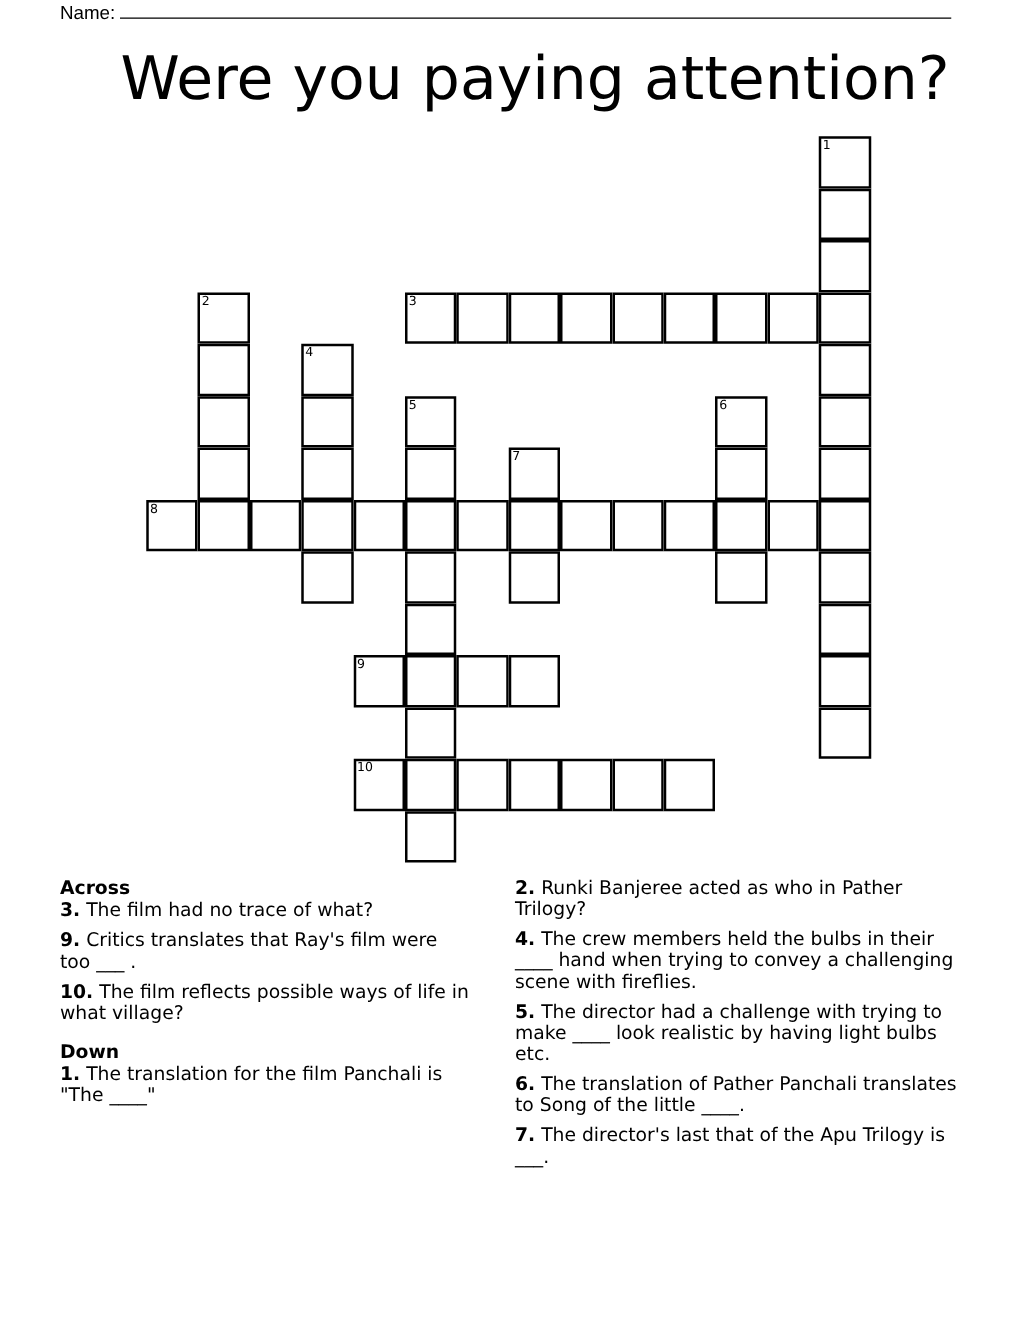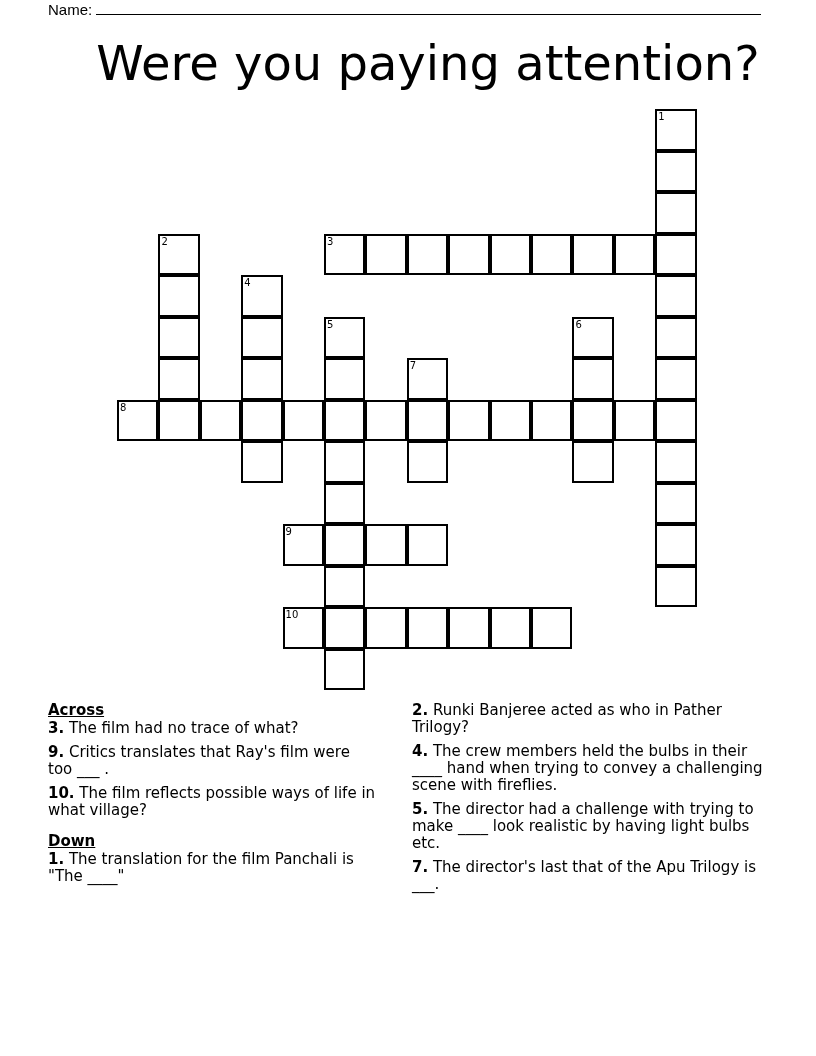--- a/index.html
+++ b/index.html
@@ -6,21 +6,21 @@
   body { width:816px; height:1056px; position:relative; overflow:hidden; color:#000; }
   .name-row { position:absolute; left:48px; top:0px; font-family:"Liberation Sans", sans-serif; font-size:15px; line-height:18px; }
   .name-line { display:inline-block; width:665px; border-bottom:1px solid #000; height:14px; vertical-align:baseline; margin-left:4px; }
   .title { position:absolute; left:0; top:28px; width:816px; text-align:center; font-family:"DejaVu Sans", sans-serif; font-size:48px; line-height:70px; letter-spacing:0px;padding-left:20px; }
   .grid { position:absolute; left:0; top:0; width:816px; height:700px; }
   .cell { position:absolute; width:41.4px; height:41.5px; box-sizing:border-box; border:2px solid #000; background:#fff; margin-left:-1px; margin-top:-1px; }
   .cell .num { position:absolute; left:1px; top:0px; font-family:"DejaVu Sans", sans-serif; font-size:10px; line-height:11px; }
   .clues-col { position:absolute; font-family:"DejaVu Sans", sans-serif; font-size:15px; line-height:17px; }
   .clues-left { left:48px; top:702px; width:330px; }
   .clues-right { left:412px; top:702px; width:355px; }
-  .sec-head { font-weight:bold; text-decoration:underline; margin-bottom:1px; }
+  .sec-head { font-weight:bold; margin-bottom:1px; }
   .clue { margin-bottom:7px; }
   .clue .n { font-weight:bold; }
   .down-head { margin-top:14px; }
 </style>
 </head>
 <body>
 
 <div class="name-row">
   <span>Name:</span><span class="name-line"></span>
 </div>
@@ -119,14 +119,15 @@
   <div class="clue"><span class="n">9.</span><span> Critics translates that Ray's film were too ___ .</span></div>
   <div class="clue"><span class="n">10.</span><span> The film reflects possible ways of life in what village?</span></div>
   <div class="sec-head down-head">Down</div>
   <div class="clue"><span class="n">1.</span><span> The translation for the film Panchali is "The ____"</span></div>
 </div>
 
 <div class="clues-col clues-right">
   <div class="clue"><span class="n">2.</span><span> Runki Banjeree acted as who in Pather Trilogy?</span></div>
   <div class="clue"><span class="n">4.</span><span> The crew members held the bulbs in their ____ hand when trying to convey a challenging scene with fireflies.</span></div>
   <div class="clue"><span class="n">5.</span><span> The director had a challenge with trying to make ____ look realistic by having light bulbs etc.</span></div>
+  <div class="clue"><span class="n">6.</span><span> The translation of Pather Panchali translates to Song of the little ____.</span></div>
   <div class="clue"><span class="n">7.</span><span> The director's last that of the Apu Trilogy is ___.</span></div>
 </div>
 
 </body></html>

